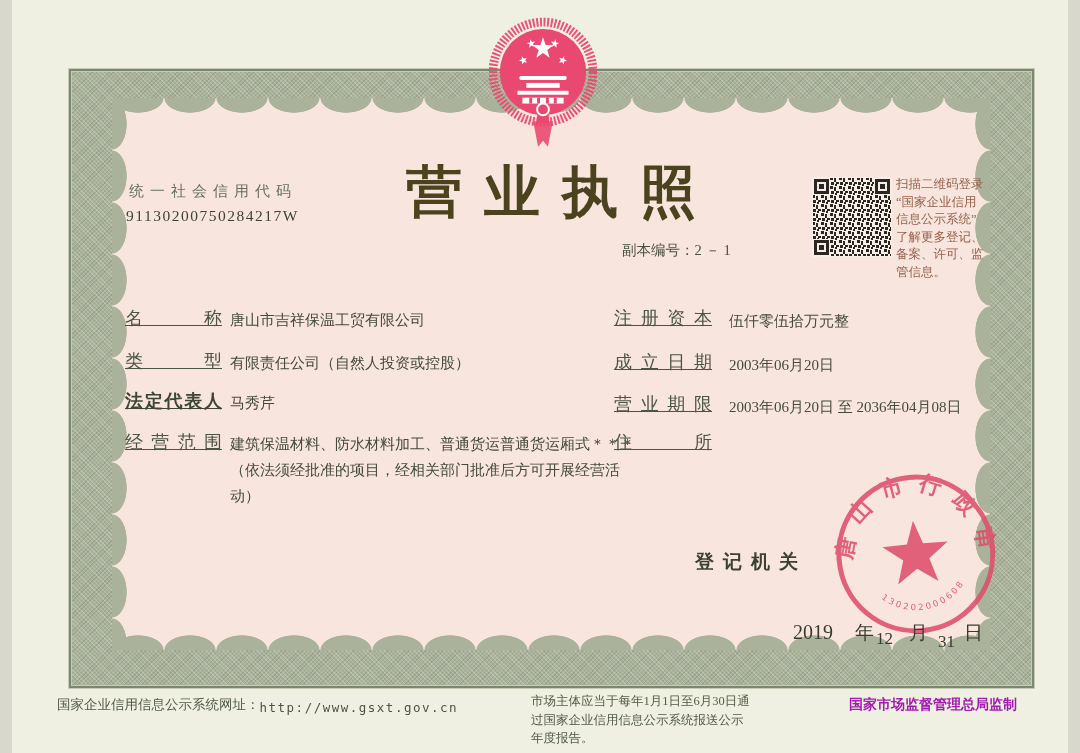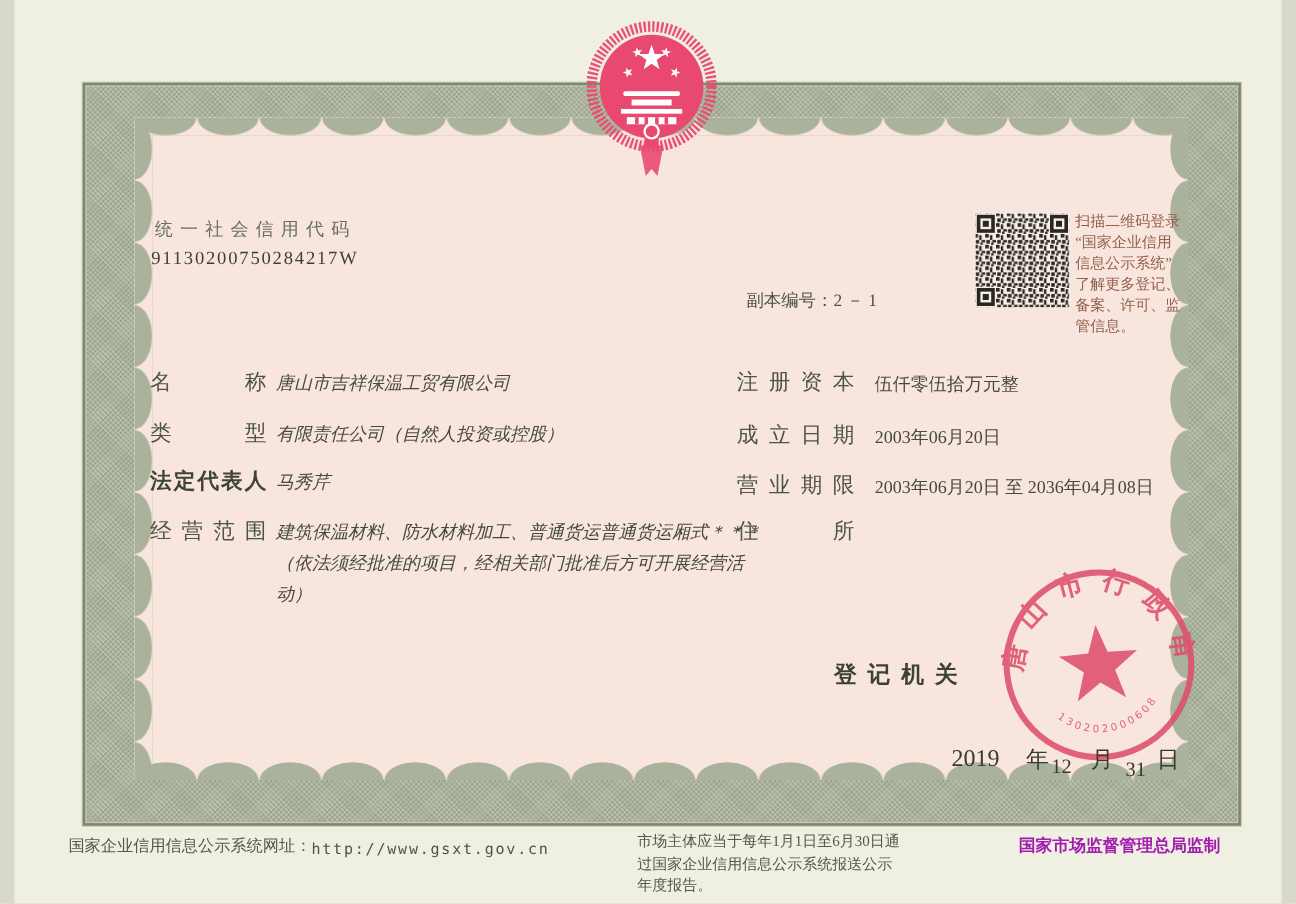--- a/index.html
+++ b/index.html
@@ -57,29 +57,29 @@
     font-weight:700;font-size:26px;color:#3b4032;letter-spacing:4px;}
   .copy-no{left:610px;top:241px;font-size:14.5px;color:#4b5040;}
 
   
   .qr{left:800px;top:177px;width:80px;height:80px;}
   .qr-caption{left:884px;top:176px;width:110px;font-size:12.5px;line-height:17.6px;color:#95604b;}
 
   
   .flabel{
     position:absolute;font-size:18px;color:#4b5446;
-    text-align:justify;text-align-last:justify;
+    text-align:justify;text-align-last:justify;text-decoration:underline;
   }
   .flabel.l{left:113px;width:97px;}
   .flabel.r{left:602px;width:98px;}
   .flabel.bold{font-weight:700;color:#3e4537;}
   .fvalue{
     position:absolute;font-size:15px;color:#454a39;line-height:26px;
   }
-  .fvalue.l{left:218px;width:412px;font-style:italic;}
+  .fvalue.l{left:218px;width:412px;}
   .fvalue.r{left:717px;width:258px;}
 
   
   .registrar{left:683px;top:549px;font-size:19px;font-weight:700;letter-spacing:9px;color:#3c4132;}
   .seal{left:818px;top:468px;}
   .date-part{position:absolute;color:#383c2f;}
 
   
   .f-left{left:45px;top:696px;font-size:13.5px;color:#525a47;}
   .f-url{font-family:"DejaVu Sans Mono","Liberation Mono",monospace;
@@ -123,20 +123,21 @@
       <rect x="49" y="88" width="3" height="6" fill="#e94970"></rect>
       <rect x="58" y="88" width="3" height="6" fill="#e94970"></rect>
       <rect x="66" y="88" width="3" height="6" fill="#e94970"></rect>
       <circle cx="55" cy="100" r="6" fill="none" stroke="#fff" stroke-width="2"></circle>
     </svg>
   </div>
 
   <div class="abs credit-label">统一社会信用代码</div>
   <div class="abs credit-code">91130200750284217W</div>
 
+  <div class="abs title">营业执照</div>
   <div class="abs copy-no">
     <span>副本编号：</span><span>2 － 1</span>
   </div>
 
   <div class="abs qr">
     <svg width="80" height="80" viewBox="0 0 80 80">
       <defs>
         <pattern id="qrp" width="9" height="9" patternUnits="userSpaceOnUse">
           <rect x="0" y="0" width="3" height="3" fill="#2b2620"></rect>
           <rect x="4" y="1" width="2" height="4" fill="#2b2620"></rect>

